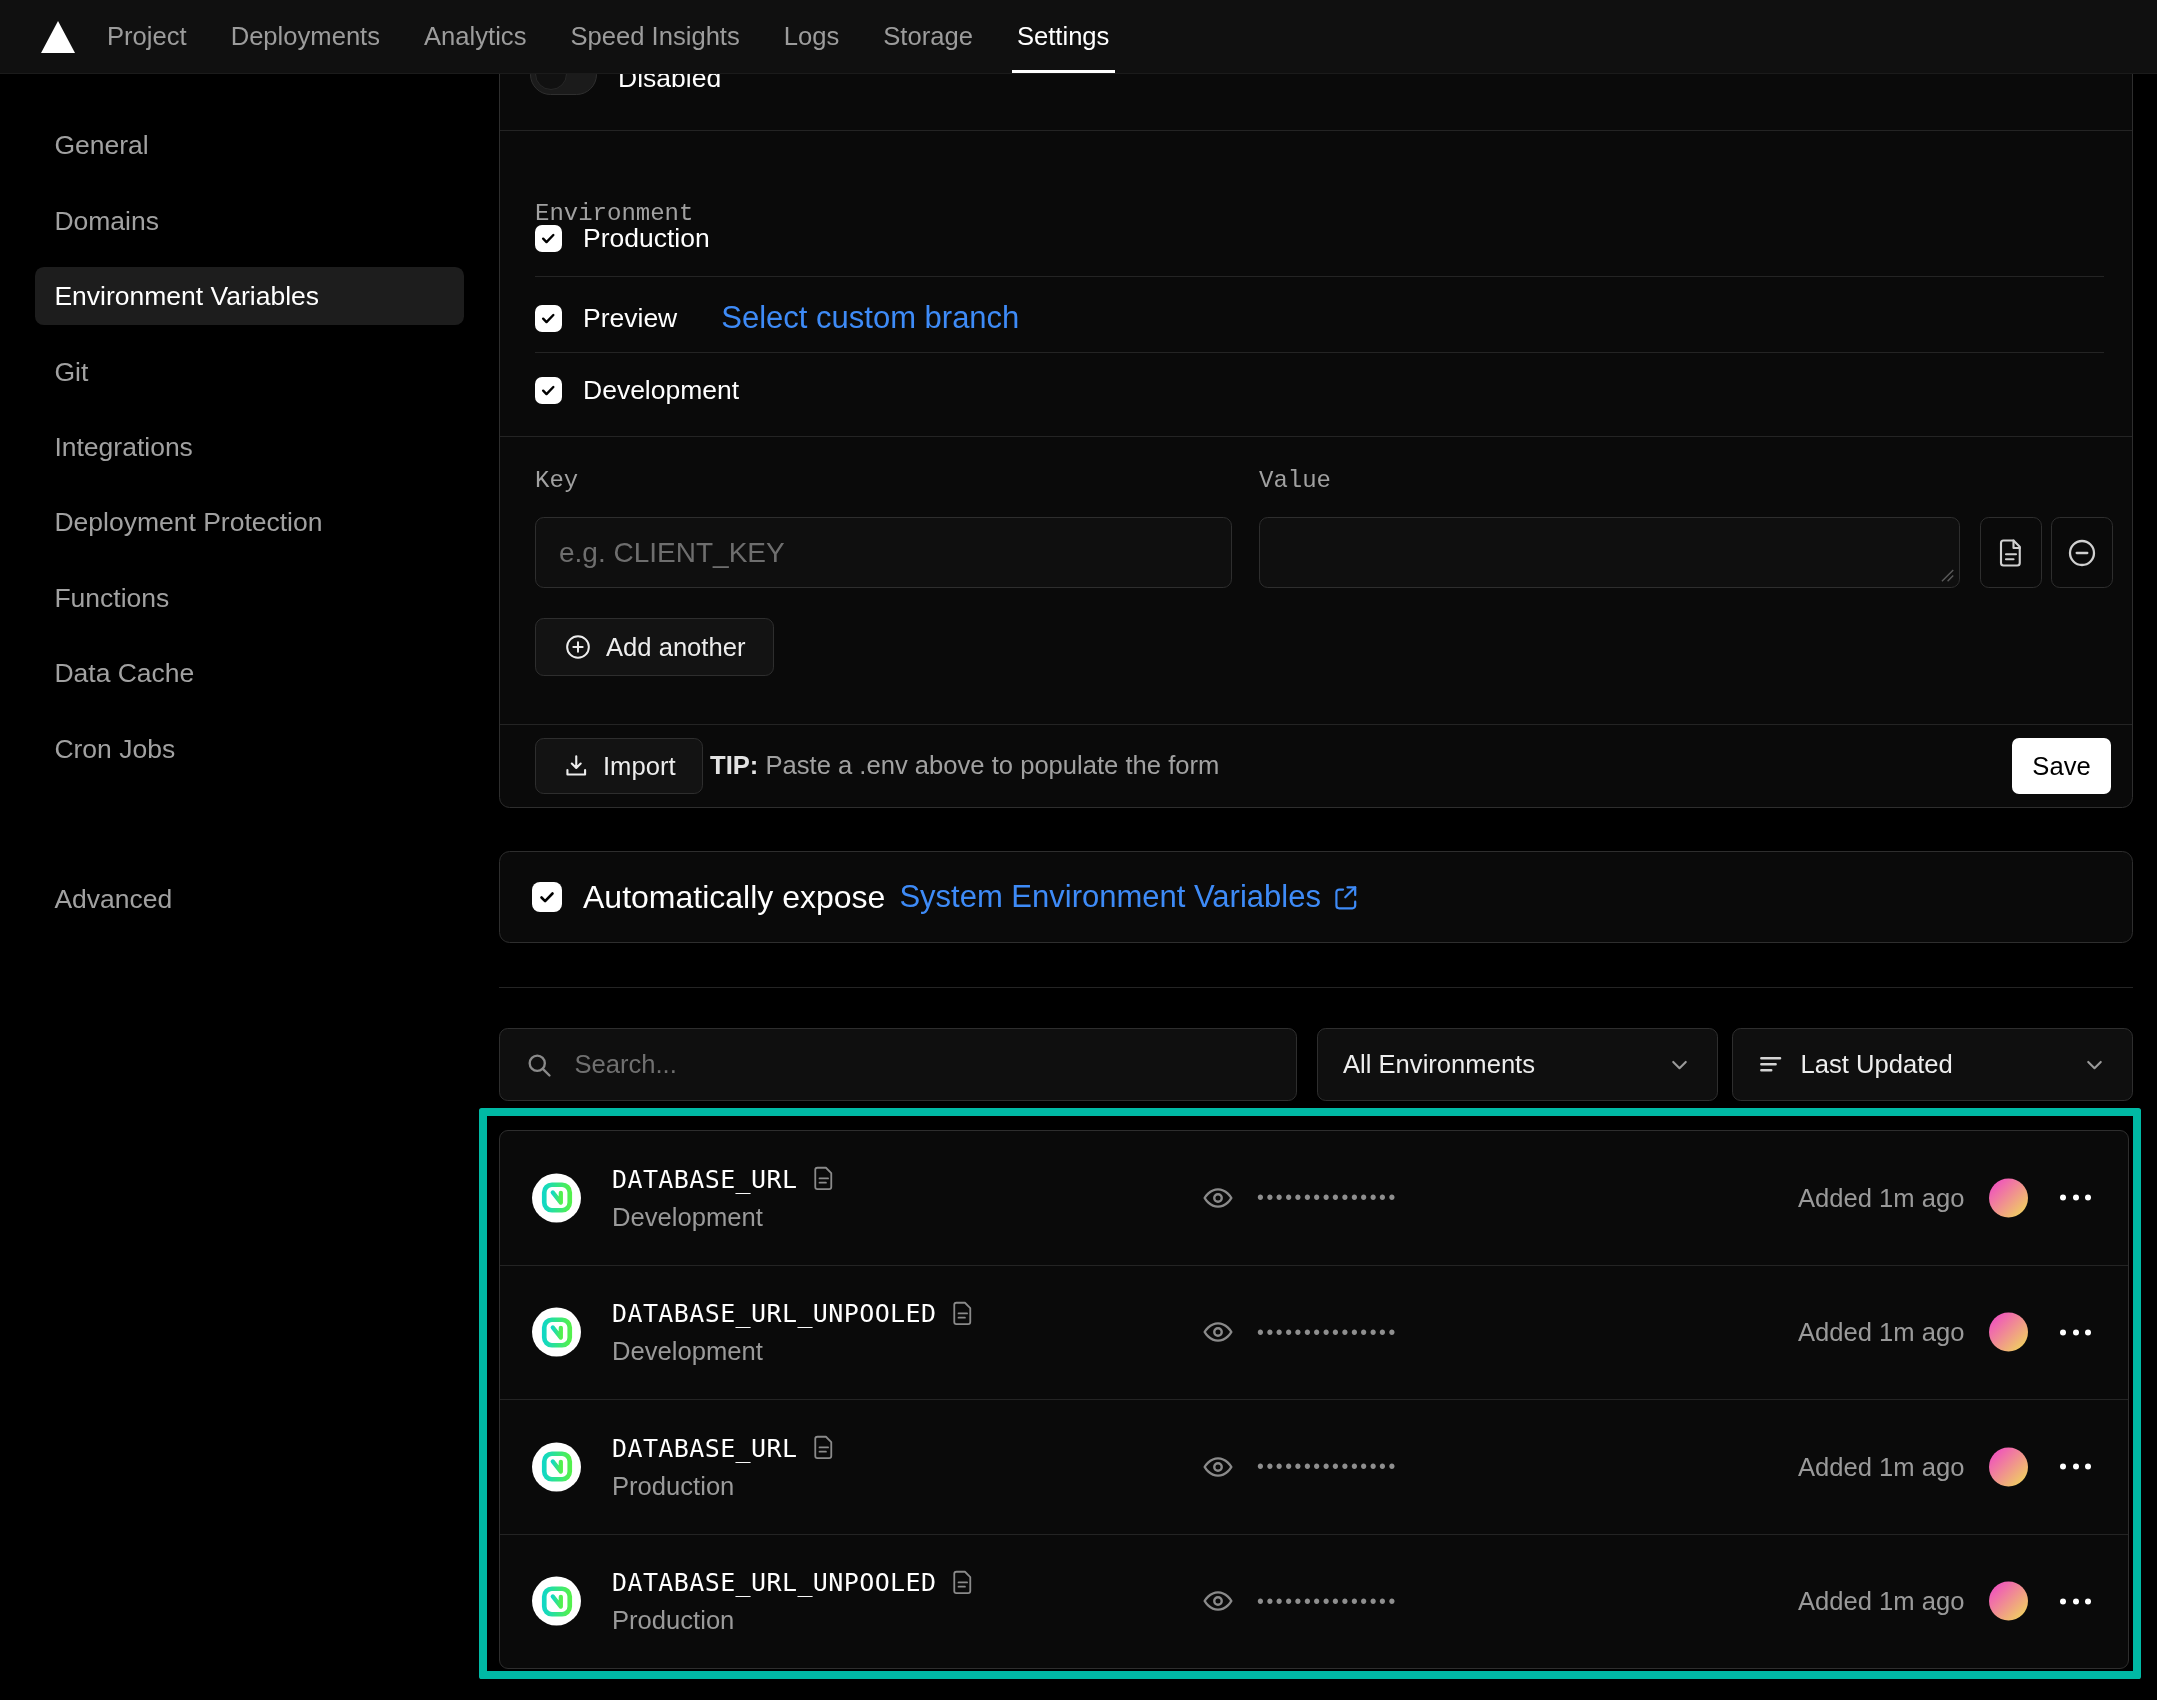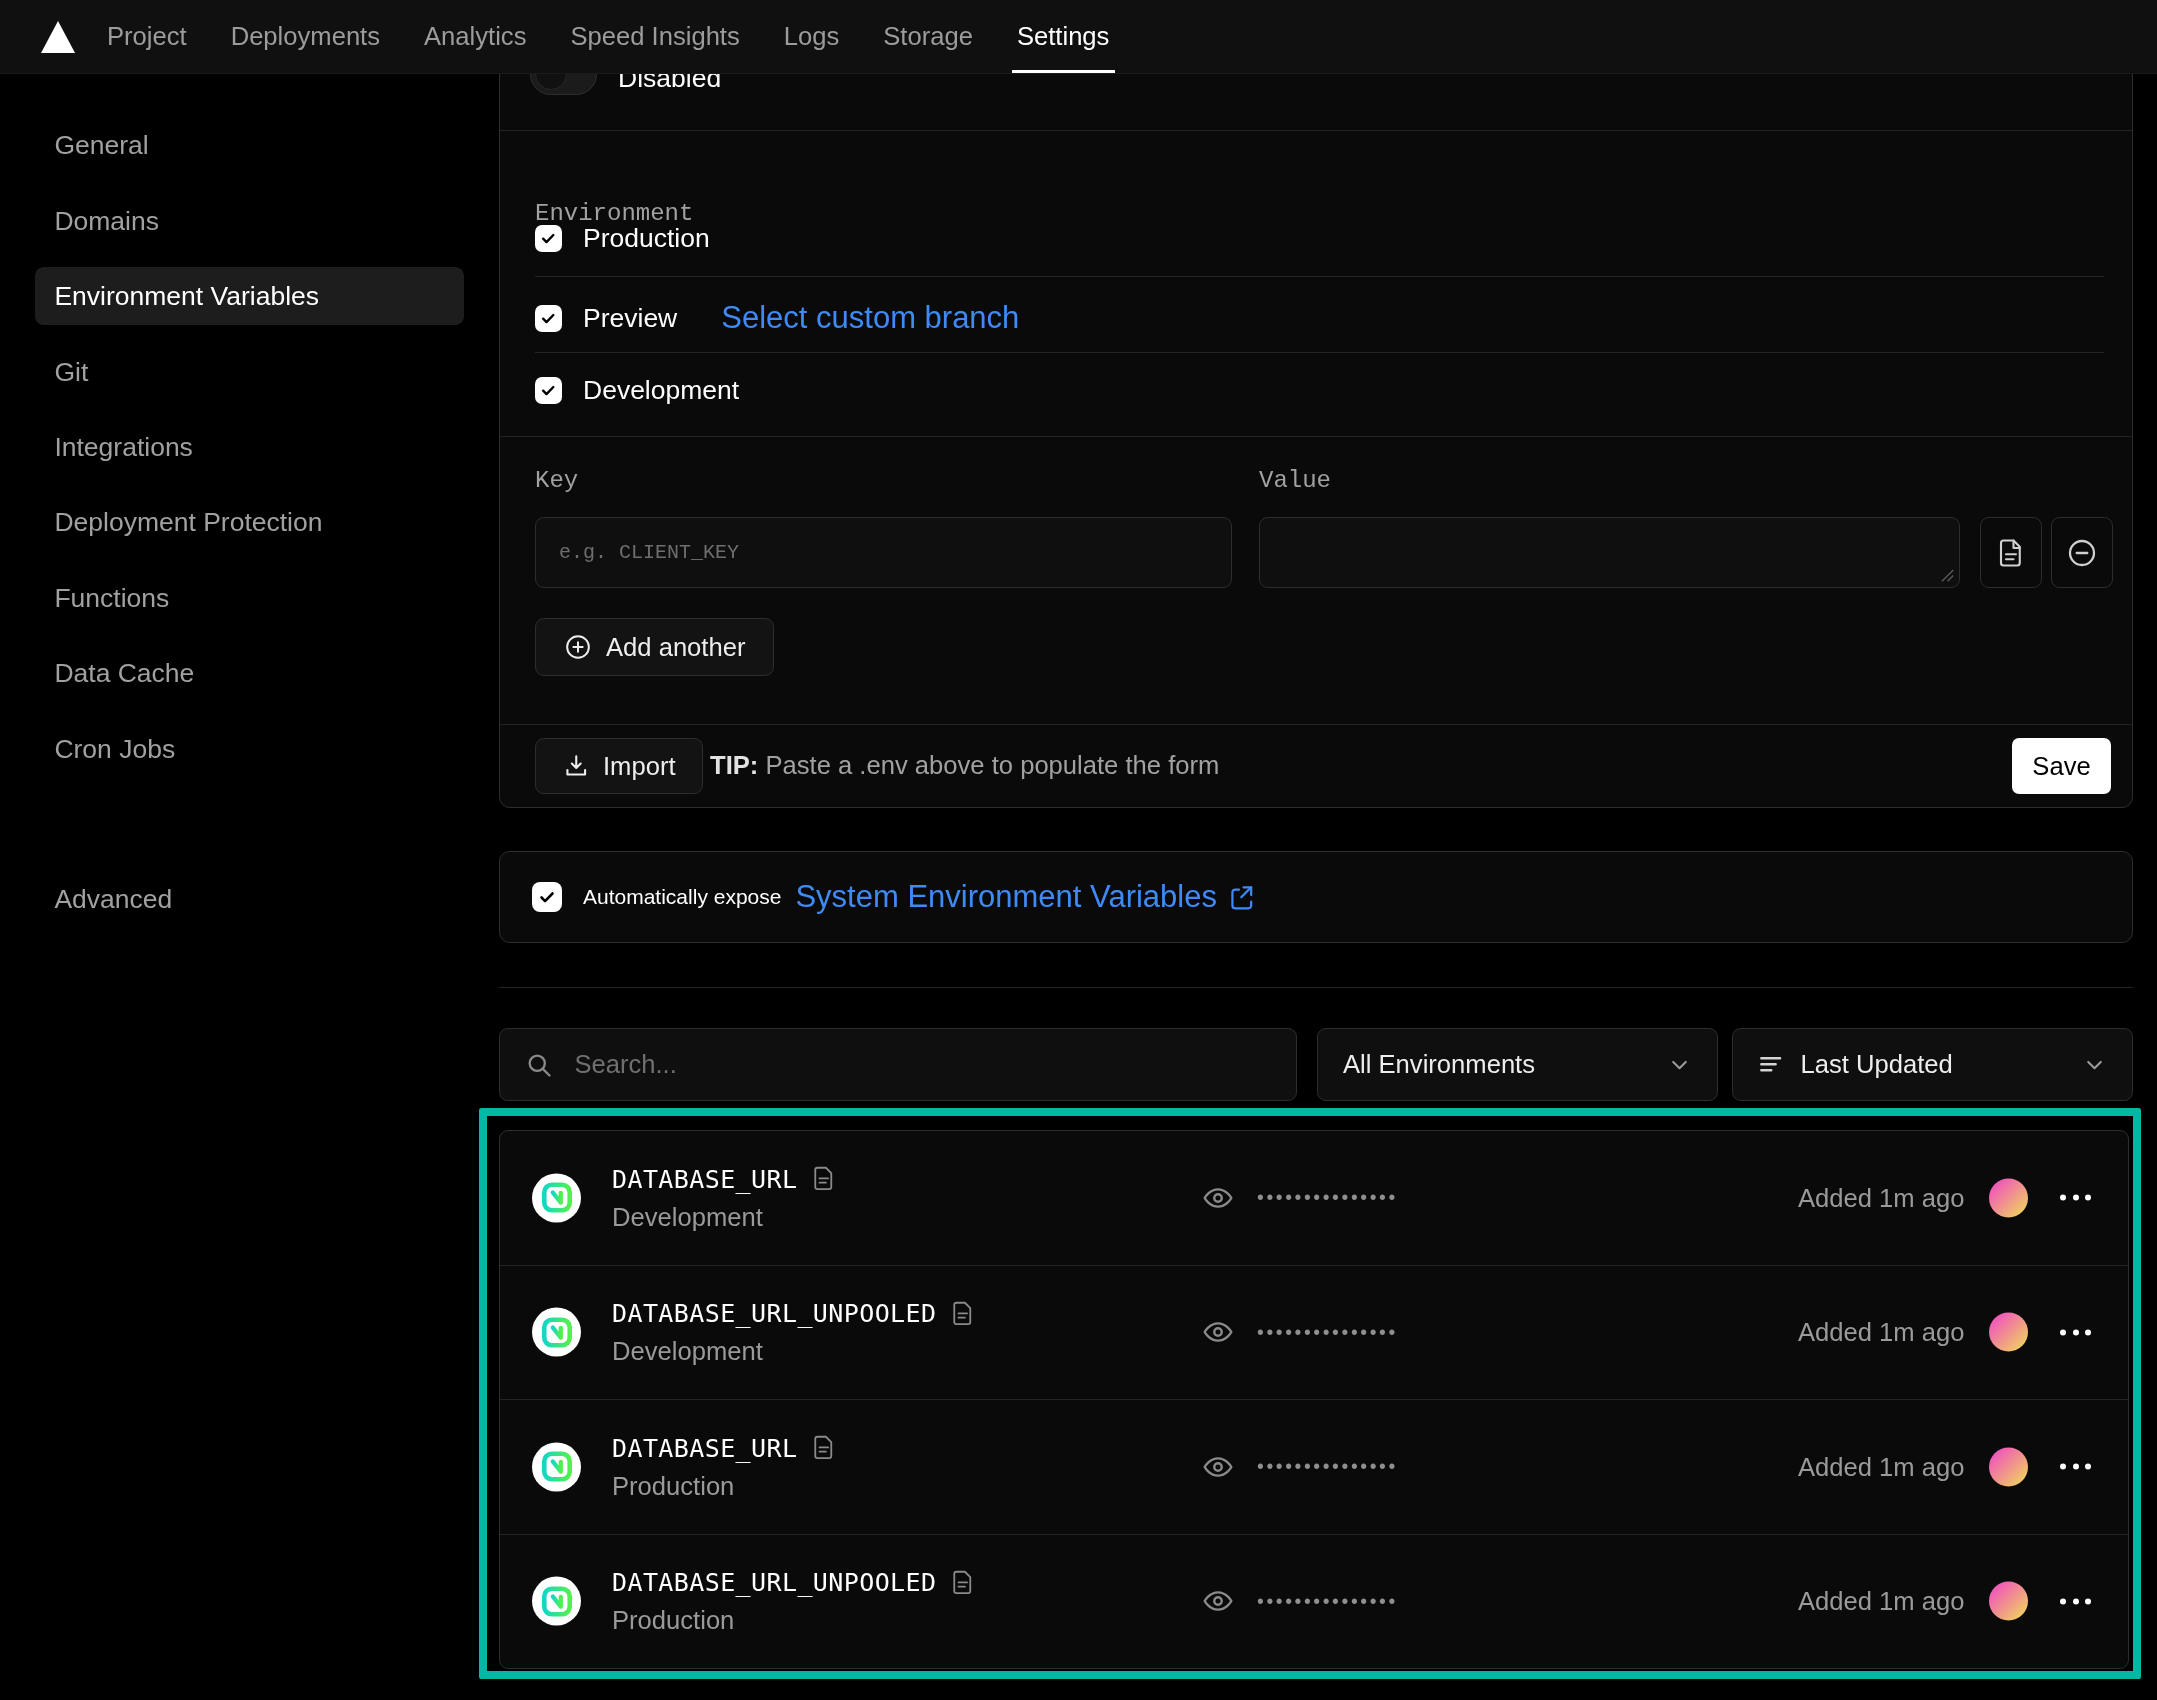--- a/index.html
+++ b/index.html
@@ -41,38 +41,38 @@
 
   .section-label{position:absolute;font-size:24px;color:#a1a1a1;font-family:Liberation Mono, monospace;}
 
   .chk-row{position:absolute;left:35px;display:flex;align-items:center;gap:21px;}
   .checkbox{width:27px;height:27px;background:#fff;border-radius:7px;display:flex;align-items:center;justify-content:center;cursor:pointer;flex:0 0 auto;}
   .chk-label{font-size:26.5px;color:#fff;}
   .blue-link{color:#3e8bf7;font-size:31px;margin-left:23px;cursor:pointer;display:flex;align-items:center;gap:10.6px;}
 
   .field{position:absolute;height:71px;background:#0f0f0f;border:0.9px solid #2e2e2e;border-radius:8.8px;box-sizing:border-box;}
   .field input,.field textarea{width:100%;height:100%;background:transparent;border:none;outline:none;color:#fff;box-sizing:border-box;}
-  #key-input input{font-family:Liberation Mono, monospace;font-size:20px;padding:0 23px;}
+  #key-input input{font-family:Liberation Sans, sans-serif;font-size:28px;padding:0 23px;}
   #key-input input::placeholder{color:#6e6e6e;}
   #value-input textarea{font-family:"DejaVu Sans Mono","Liberation Mono",monospace;font-size:25px;padding:17.6px 23px;resize:none;}
   .grip{position:absolute;right:4.4px;bottom:4.4px;}
 
   .icon-btn{position:absolute;top:481px;width:62px;height:71px;border:0.9px solid #2e2e2e;border-radius:8.8px;background:#0a0a0a;
     display:flex;align-items:center;justify-content:center;cursor:pointer;box-sizing:border-box;}
 
   .dark-btn{display:flex;align-items:center;gap:14px;background:#131313;border:0.9px solid #2e2e2e;border-radius:8.8px;
     color:#ededed;font-size:25.6px;cursor:pointer;box-sizing:border-box;white-space:nowrap;}
   #add-btn{position:absolute;left:35px;top:582px;height:58px;padding:4px 28px;}
   #import-btn{position:absolute;left:35px;top:702px;height:56px;padding:0 26.5px;}
   #save-btn{position:absolute;right:21px;top:702px;width:99px;height:56px;background:#fff;color:#000;border-radius:7px;
     display:flex;align-items:center;justify-content:center;font-size:25.6px;cursor:pointer;}
   .tip{position:absolute;left:210px;top:715px;font-size:25.6px;color:#a1a1a1;white-space:nowrap;}
   .tip b{color:#e2e2e2;font-weight:bold;}
 
-  #card-expose .expose-text{font-size:21px;color:#fff;white-space:nowrap;}
+  #card-expose .expose-text{font-size:32px;color:#fff;white-space:nowrap;}
 
   
   .pill{position:absolute;top:1028px;height:73px;background:#0f0f0f;border:0.9px solid #2e2e2e;border-radius:8.8px;
     box-sizing:border-box;display:flex;align-items:center;}
   #search-box{left:499px;width:798px;padding:0 25px;gap:19.4px;}
   #search-box input{flex:1;background:transparent;border:none;outline:none;color:#fff;font-size:25.6px;}
   #search-box input::placeholder{color:#707070;}
   #env-filter{left:1317px;width:401px;padding:0 25px;justify-content:space-between;cursor:pointer;}
   #sort-filter{left:1732px;width:401px;padding:0 25px;gap:16px;cursor:pointer;}
   .pill .label{font-size:25.6px;color:#ededed;white-space:nowrap;}

